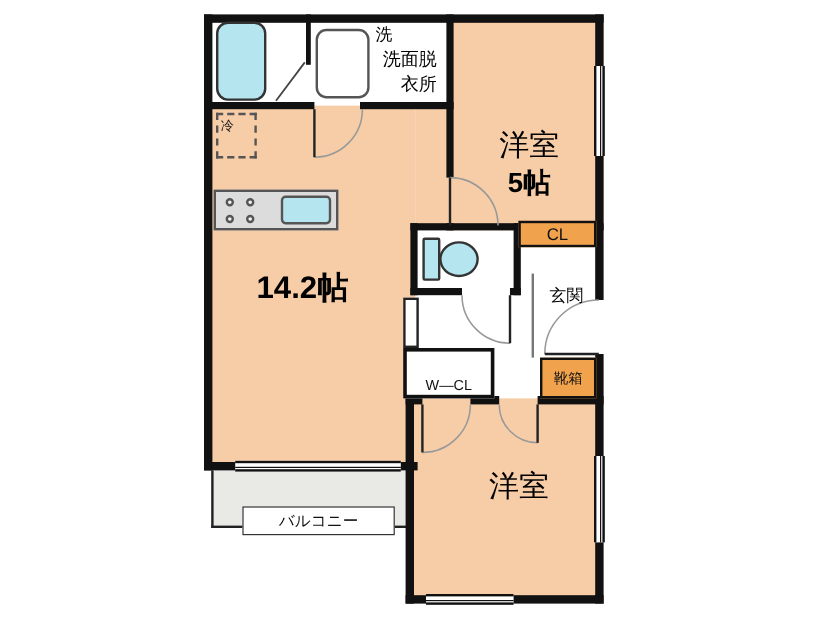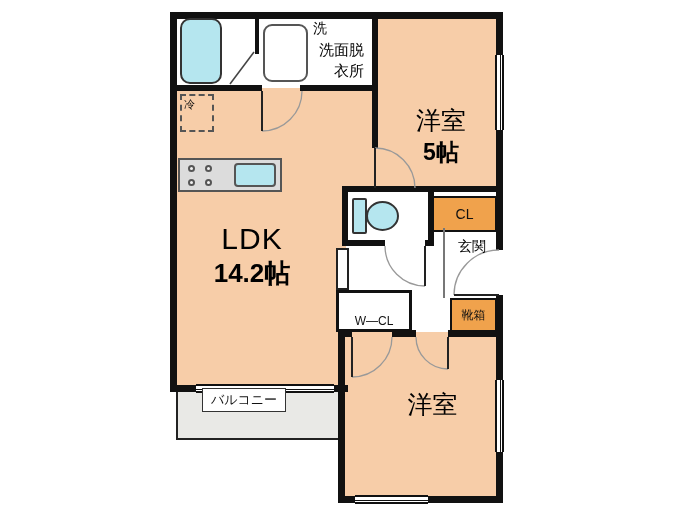--- a/index.html
+++ b/index.html
@@ -77,21 +77,21 @@
   <span class="abs" style="left:2px;top:1px;font-size:11px;">冷</span>
 </div>
 <div class="abs counter" style="left:178px;top:158px;width:104px;height:34px"></div>
 <div class="abs sink" style="left:234px;top:163px;width:42px;height:24px"></div>
 <div class="abs burner" style="left:188px;top:165px"></div>
 <div class="abs burner" style="left:205px;top:165px"></div>
 <div class="abs burner" style="left:188px;top:179px"></div>
 <div class="abs burner" style="left:205px;top:179px"></div>
 <div class="abs toilet-tank" style="left:352px;top:198px;width:15px;height:36px"></div>
 <div class="abs toilet-bowl" style="left:366px;top:201px;width:33px;height:30px"></div>
-<div class="abs box-storage" style="left:432px;top:196px;width:65px;height:36px">
+<div class="abs box-storage" style="left:432px;top:184px;width:65px;height:22px">
   <span style="font-size:14px;">CL</span>
 </div>
 <div class="abs box-storage" style="left:450px;top:298px;width:47px;height:34px">
   <span style="font-size:12px;text-align:right;">靴箱</span>
 </div>
 <div class="abs box-wcl" style="left:336px;top:290px;width:76px;height:42px">
   <span style="font-size:12px;margin-top:20px;">W―CL</span>
 </div>
 <div class="abs slide-door" style="left:336px;top:248px;width:13px;height:42px"></div>
 <div class="abs" style="left:443px;top:228px;width:2px;height:70px;background:#777;"></div>
@@ -119,28 +119,27 @@
   <path class="leaf" d="M425 246 L425 286"></path>
   <path class="arc" d="M499 250 A45 45 0 0 0 454 295"></path>
   <path class="leaf" d="M454 295 L499 295"></path>
   <path class="arc" d="M392 337 A40 40 0 0 1 352 377"></path>
   <path class="leaf" d="M352 337 L352 377"></path>
   <path class="arc" d="M416 337 A32 32 0 0 0 448 369"></path>
   <path class="leaf" d="M448 337 L448 369"></path>
 </svg>
 
 <div class="label ldk-label" style="left:182px;top:222px;width:140px;">
-  <span class="l1">LDK</span>
   <span class="l2">14.2帖</span>
 </div>
 <div class="label room-label" style="left:396px;top:76px;width:90px;">
   <span class="l1">洋室</span>
   <span class="l2">5帖</span>
 </div>
 <div class="label room-label" style="left:380px;top:360px;width:105px;">
   <span class="l1">洋室</span>
 </div>
 <div class="label" style="left:313px;top:20px;width:20px;font-size:14px;text-align:left;">洗</div>
 <div class="label" style="left:312px;top:39px;width:52px;font-size:15px;line-height:1.4;text-align:right;">洗面脱衣所</div>
 <div class="label small-label" style="left:448px;top:238px;width:48px;">玄関</div>
-<div class="abs balcony-label-box" style="left:202px;top:388px;width:84px;height:24px;">
+<div class="abs balcony-label-box" style="left:202px;top:422px;width:127px;height:24px;">
   <span>バルコニー</span>
 </div>
 
 </body></html>

